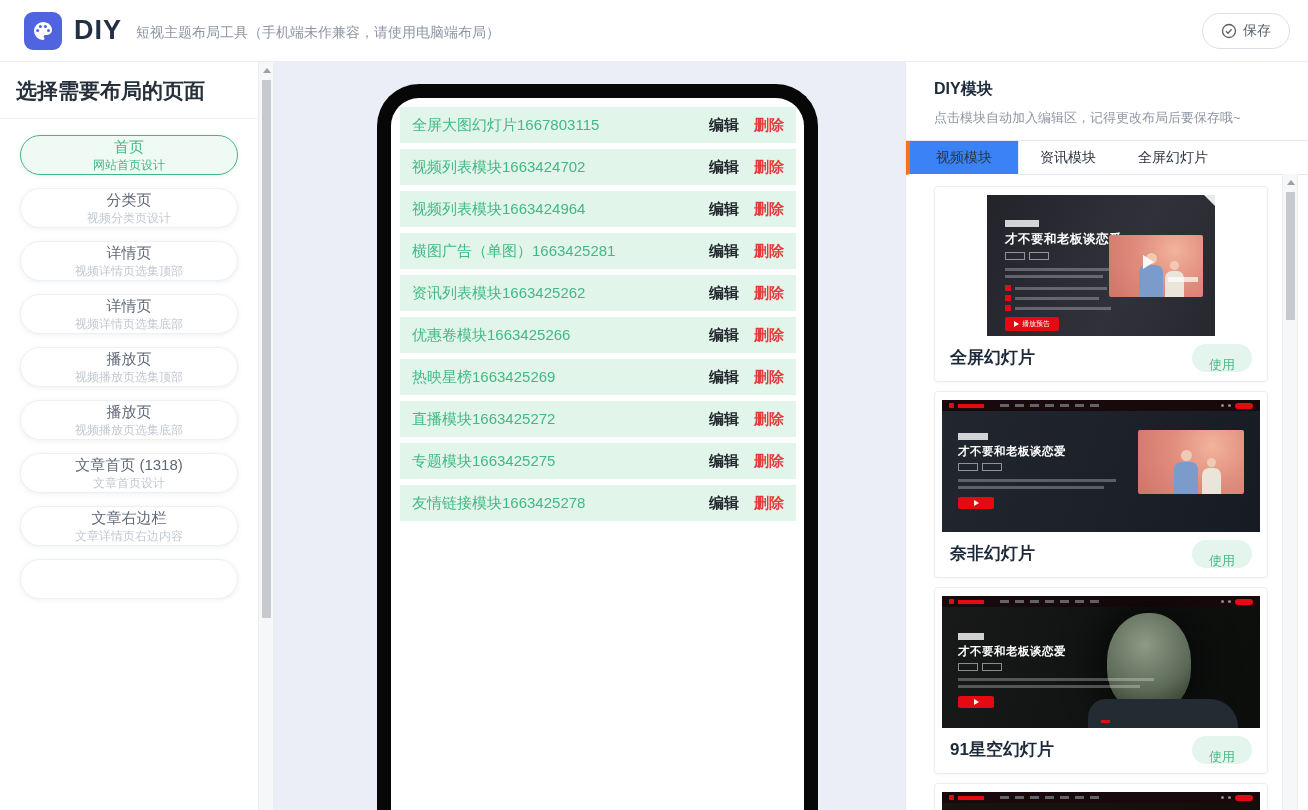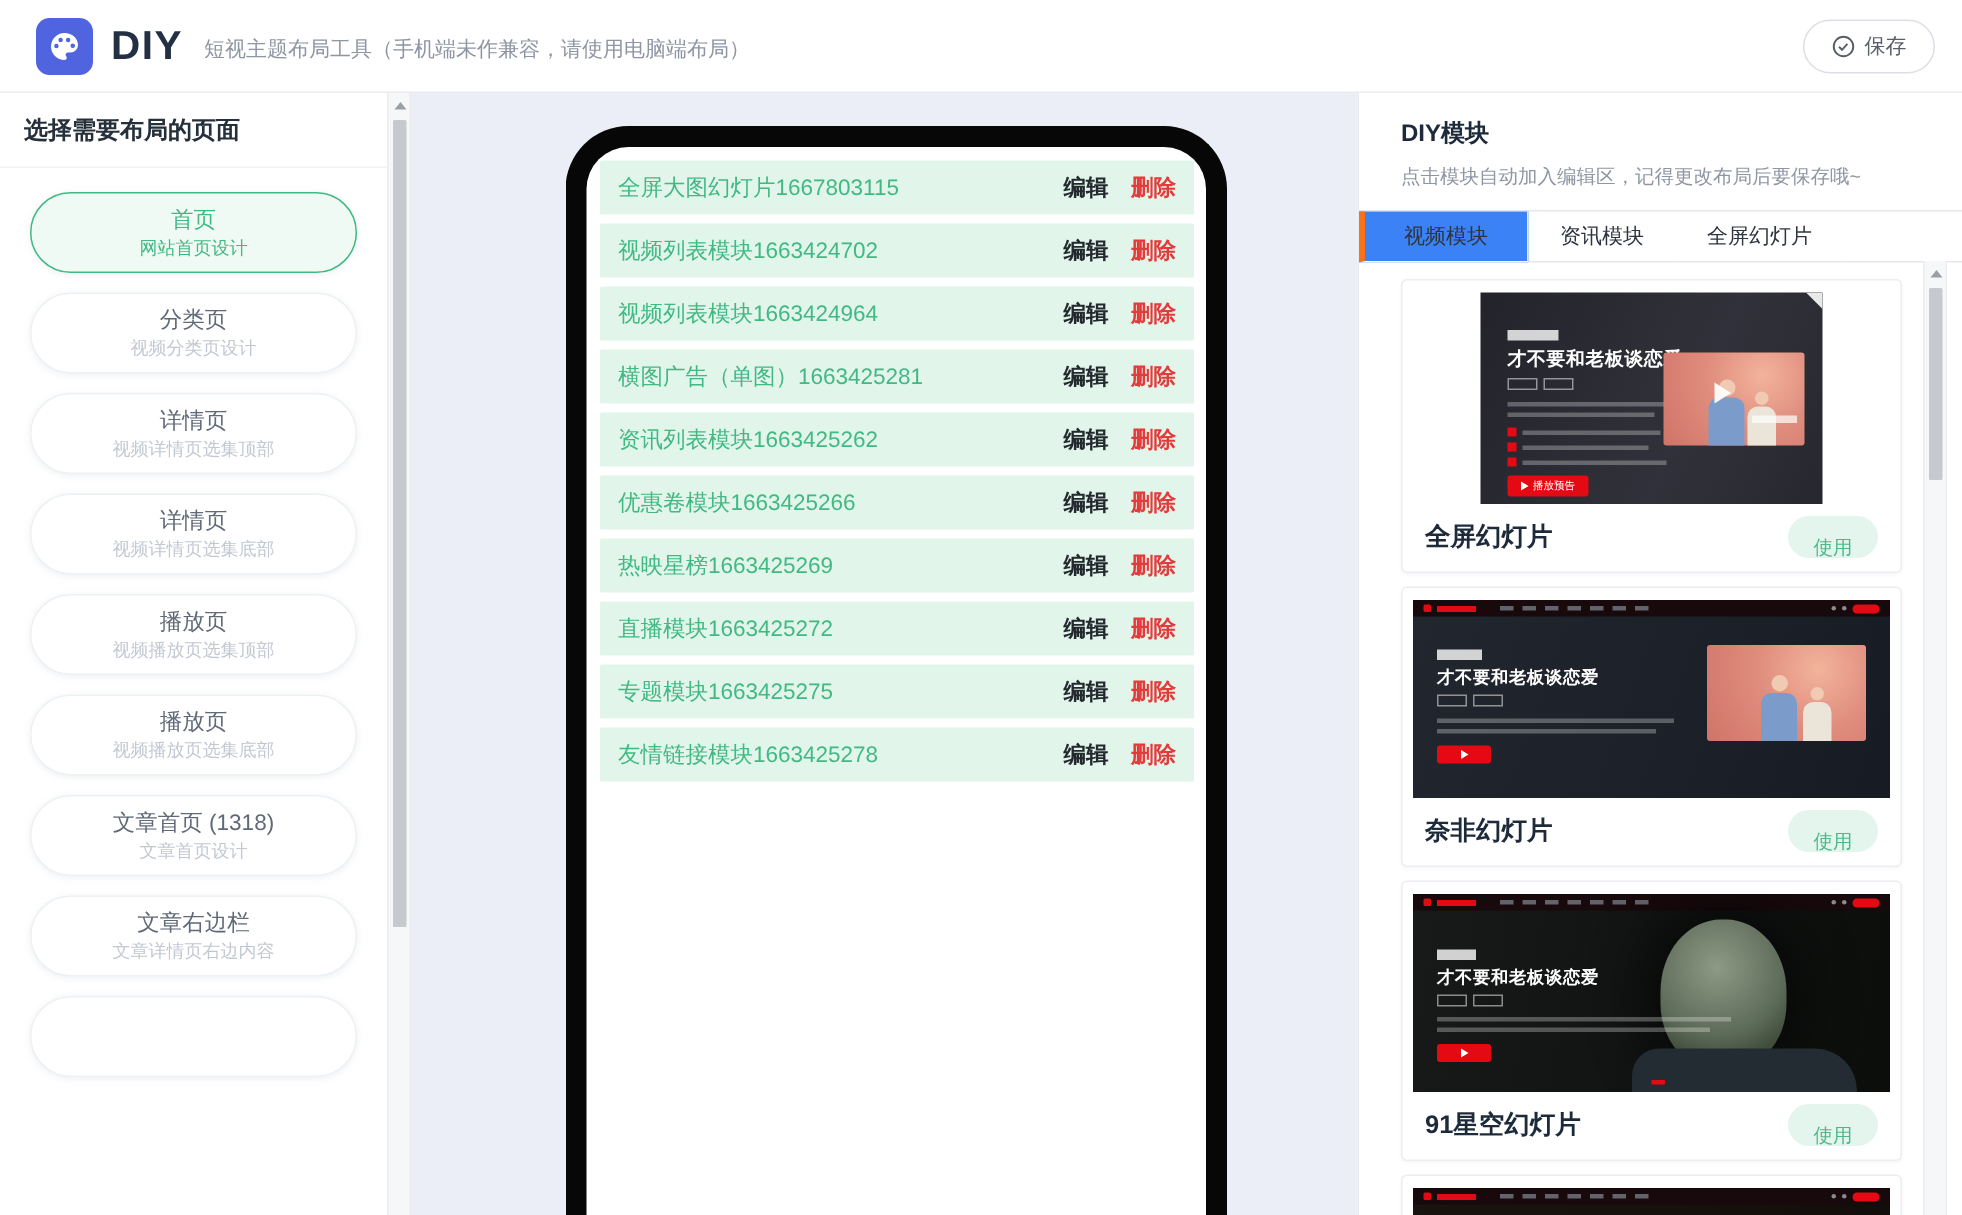--- a/index.html
+++ b/index.html
@@ -15,24 +15,24 @@
   .header-sub { font-size:14px; color:#8e95a3; margin-left:14px; padding-top:5px; }
   .save-btn { margin-left:auto; display:flex; align-items:center; gap:6px; height:36px; padding:0 18px;
               border:1px solid #dcdfe6; border-radius:18px; background:#fff; color:#5a6068;
               font-size:14px; cursor:pointer; font-family:inherit; }
 
   
   .main { display:flex; height:748px; }
 
   
   .sidebar { width:258px; background:#fff; flex:none; overflow:hidden; }
-  .sidebar-title { font-size:16px; font-weight:bold; color:#26303b; padding:15px 16px 13px;
+  .sidebar-title { font-size:21px; font-weight:bold; color:#26303b; padding:15px 16px 13px;
                    border-bottom:1px solid #f0f2f5; }
   .page-list { padding:16px 20px 0; }
-  .page-item { height:54px; border:1px solid #eef1f4; border-radius:27px; background:#fff;
+  .page-item { height:40px; border:1px solid #eef1f4; border-radius:27px; background:#fff;
                box-shadow:0 1px 5px rgba(170,180,195,.22); display:flex; flex-direction:column;
                align-items:center; justify-content:center; margin-bottom:13px; cursor:pointer;text-align:center; }
   .page-item-title { font-size:15px; color:#5f6977; line-height:20px; }
   .page-item-sub { font-size:12px; color:#c2c8d2; line-height:16px; }
   .page-item.active { border-color:var(--accent-green,#42b983); background:#effaf5; }
   .page-item.active .page-item-title, .page-item.active .page-item-sub { color:var(--accent-green,#42b983); }
 
   
   .scrollbar { width:16px; background:#f6f7f9; border-left:1px solid #ededf0; border-right:1px solid #ededf0;
                position:relative; flex:none; cursor:pointer; }

